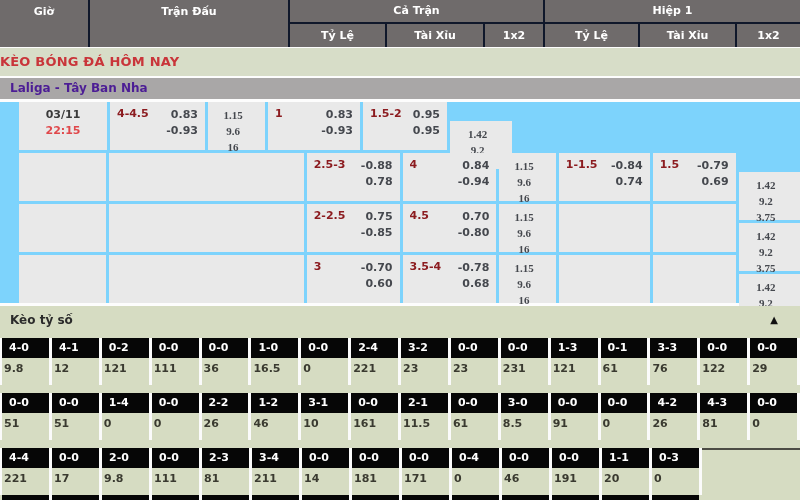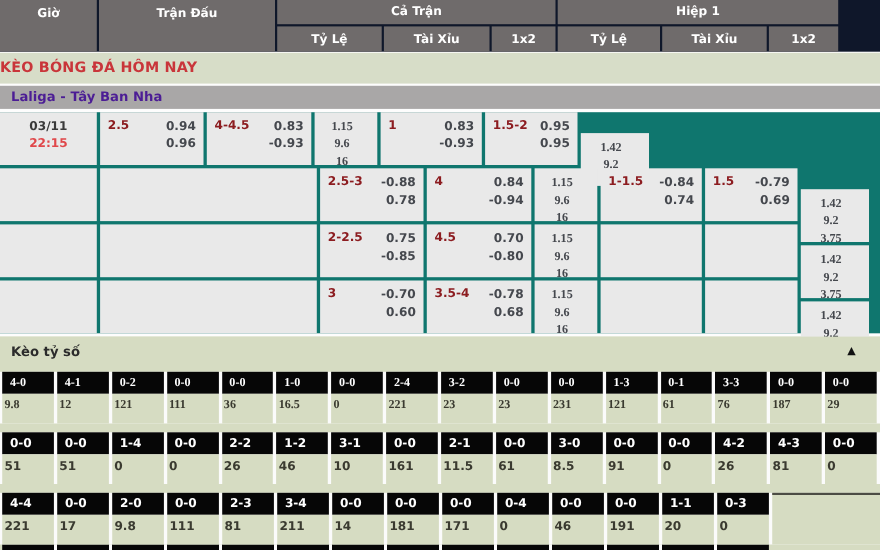--- a/index.html
+++ b/index.html
@@ -6,58 +6,58 @@
   html,body { background:#fff; }
   .screen {
     position:relative; width:800px; height:500px; overflow:hidden;
     font-family:"DejaVu Sans","Liberation Sans",sans-serif;
     font-weight:bold; background:#fdfdfd;
   }
   
   .hdr { display:flex; height:47px; background:#0f172a; margin-bottom:1px; }
   .hc { background:#6f6b6b; color:#fff; font-size:11px; text-align:center; }
   .hc-gio   { width:88px;  height:47px; padding-top:5px; margin-right:2px; }
-  .hc-match { width:160px; height:47px; padding-top:5px; margin-right:2px; }
+  .hc-match { width:198px; height:47px; padding-top:5px; margin-right:2px; }
   .hgrp-ct  { width:253px; margin-right:2px; }
   .hgrp-h1  { width:255px; }
   .hgrp-top { height:22px; padding-top:4px; margin-bottom:2px; }
   .hsub { display:flex; height:23px; }
   .hs { padding-top:5px; }
   .hs-ct1 { width:95px; margin-right:2px; }
   .hs-ct2 { width:96px; margin-right:2px; }
   .hs-ct3 { width:58px; }
   .hs-h11 { width:93px; margin-right:2px; }
   .hs-h12 { width:95px; margin-right:2px; }
   .hs-h13 { width:63px; }
   
   .title-bar { height:28px; line-height:28px; background:#d7ddc8; color:#c9353a;
                font-size:13px; margin-bottom:2px; letter-spacing:.2px; }
   .league-bar { height:21px; line-height:21px; background:#a9a7a7; color:#4c1d95;
                 font-size:12px; padding-left:10px; margin-bottom:3px; }
   
-  .odds-rows { background:#0f766e; }
+  .odds-rows { background:#7dd3fc;padding-left:19px; }
   .orow { display:flex; height:48px; margin-bottom:3px; font-size:11px; }
   .ocell { background:#e9e9e9; height:48px; margin-right:3px; }
   .w-gio{width:88px;} .w-match{width:197px;} .w-ftl{width:94px;} .w-ftx{width:95px;}
   .w-f12{width:57px;} .w-htl{width:92px;} .w-htx{width:84px;} .w-h12{width:62px; margin-right:0;margin-top:19px;}
   .gio-in { text-align:center; padding-top:5px; line-height:16px; }
   .gio-in .date{ color:#3a3a3a; } .gio-in .time{ color:#e0484b; }
   .match-in { padding:5px 0 0 10px; line-height:15px; }
   .match-in .home{ color:#e0524e; } .match-in .away{ color:#2c2c2c; } .match-in .draw{ color:#8a8a8a; }
   .lc { display:flex; justify-content:space-between; padding:5px 7px 0 7px; }
   .ln { color:#8c1c20; }
   .vals { text-align:right; line-height:16px; color:#45484e; }
   .x2 { text-align:center; padding:5px 7px 0 0; line-height:16px; color:#45484e;font-family:Liberation Serif, serif; }
   
   .score-section { height:194px; background:#d6dcc2; }
   .score-bar { position:relative; height:28px; line-height:28px; padding-left:10px;
                font-size:12px; color:#2b2b2b; background:#d6dcc2; }
   .collapse { position:absolute; right:22px; top:0; font-size:10px; color:#111; cursor:pointer; }
   .srow { display:flex; padding-left:2px; background:#fbfbfb; height:47px; }
-  .srow.mt4{ margin-top:4px;font-family:Liberation Serif, serif; } .srow.mt8{ margin-top:8px; }
+  .srow.mt4{ margin-top:4px; } .srow.mt8{ margin-top:8px; }
   .scol { width:47px; margin-right:3px; }
   .sb { height:20px; background:#060606; color:#fff; font-size:11px; line-height:20px; padding-left:7px; }
   .sv { height:27px; background:#d6dcc2; color:#3a3a30; font-size:11px; padding:4px 0 0 2px; }
   .empty-tail { flex:1; background:#d6dcc2; border-top:2px solid #4c4c44; margin-right:0; }
   .partial-strip { height:5px; margin-left:2px; width:697px;
       background:repeating-linear-gradient(90deg,#060606 0 47px,#fbfbfb 47px 50px); }
 </style>
 </head>
 <body>
 
@@ -86,29 +86,20 @@
 
   <div class="title-bar">KÈO BÓNG ĐÁ HÔM NAY</div>
   <div class="league-bar">Laliga - Tây Ban Nha</div>
 
   <div class="odds-rows">
       <div class="orow">
         <div class="ocell w-gio gio-in">
           <div class="date">03/11</div>
           <div class="time">22:15</div>
         </div>
-        <div class="ocell w-ftl">
-          <div class="lc">
-            <div class="ln">2.5</div>
-            <div class="vals">
-              <div>0.94</div>
-              <div>0.96</div>
-            </div>
-          </div>
-        </div>
         <div class="ocell w-ftx">
           <div class="lc">
             <div class="ln">4-4.5</div>
             <div class="vals">
               <div>0.83</div>
               <div>-0.93</div>
             </div>
           </div>
         </div>
         <div class="ocell w-f12 x2">
@@ -318,21 +309,21 @@
           <div class="scol">
             <div class="sb">0-1</div>
             <div class="sv">61</div>
           </div>
           <div class="scol">
             <div class="sb">3-3</div>
             <div class="sv">76</div>
           </div>
           <div class="scol">
             <div class="sb">0-0</div>
-            <div class="sv">187</div>
+            <div class="sv">122</div>
           </div>
           <div class="scol">
             <div class="sb">0-0</div>
             <div class="sv">29</div>
           </div>
         </div>
         <div class="srow mt8">
           <div class="scol">
             <div class="sb">0-0</div>
             <div class="sv">51</div>

